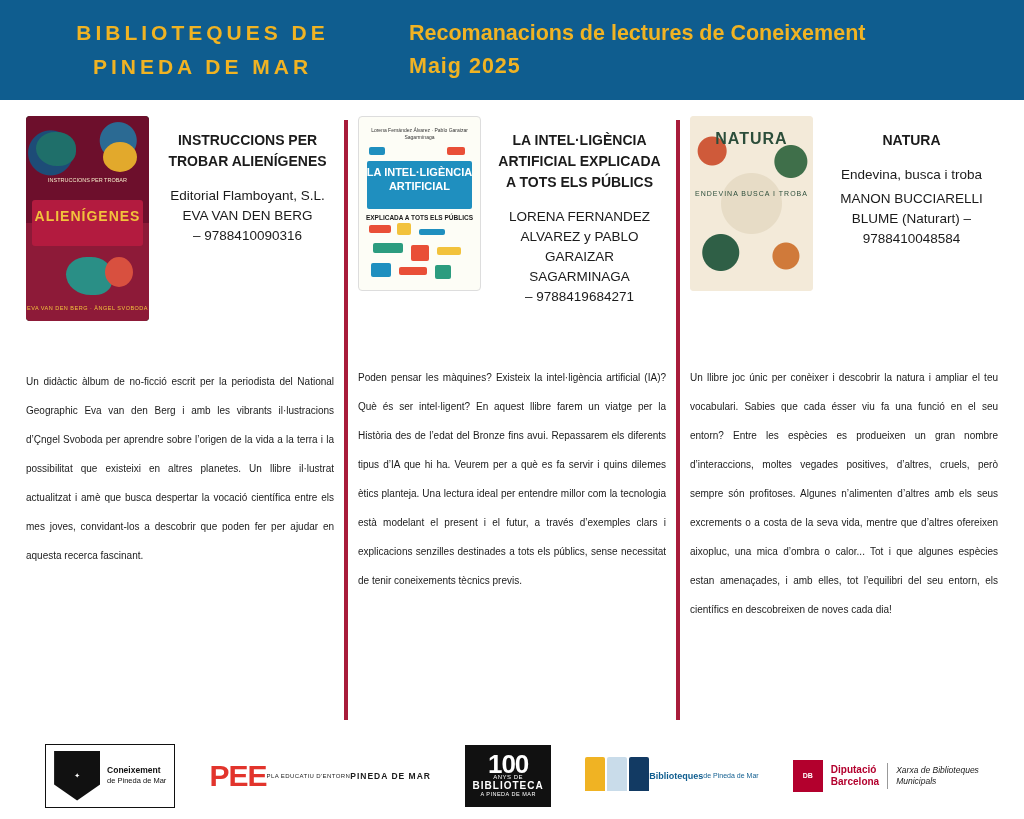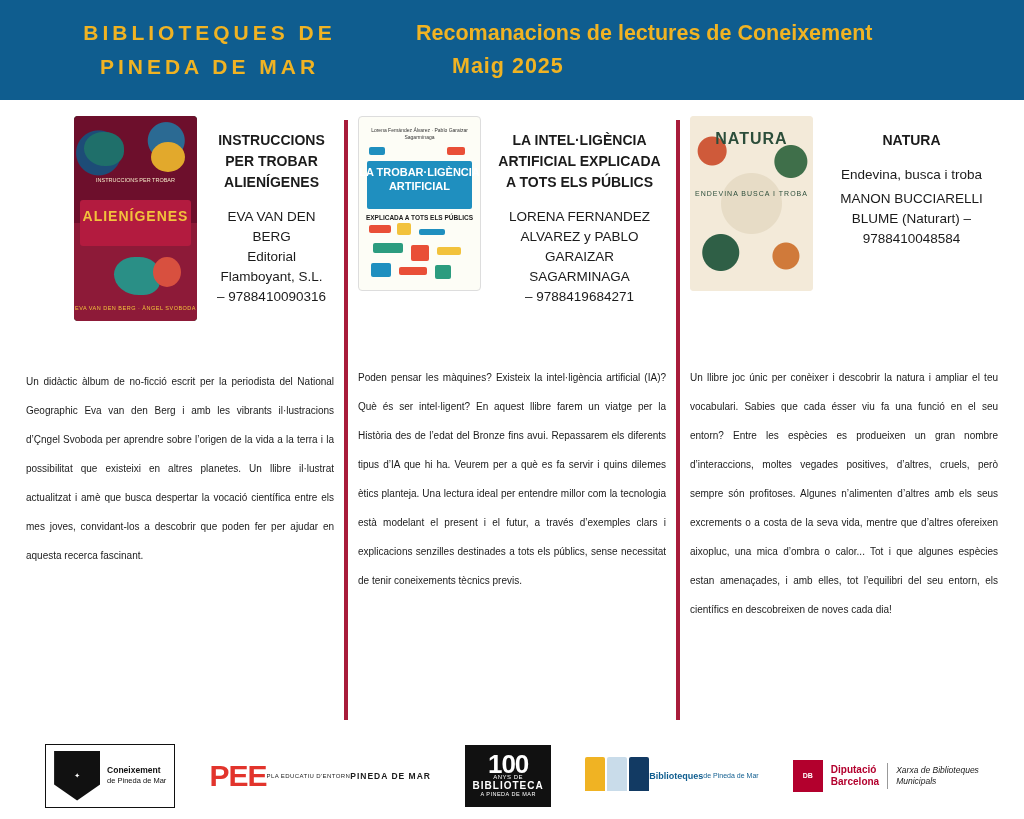--- a/index.html
+++ b/index.html
@@ -11,42 +11,42 @@
     color:#1b1b1b;
     overflow:hidden;
   }
 
   
   .header {
     height:100px;
     background:#0f5d8f;
     display:flex;
     align-items:center;
-    padding:0 19px;
+    padding:0 12px;
   }
   .brand {
     width:375px;
     color:#f0b323;
     font-weight:bold;
     font-size:21px;
     letter-spacing:4px;
     line-height:34px;
     text-align:center;
     padding-left:6px;
   }
   .brand .l2 { display:block; }
   .header-title {
     flex:1;
     color:#f0b323;
     font-weight:bold;
     font-size:21.5px;
     line-height:33px;
     padding-left:22px;
   }
-  .header-title .sub { display:block; letter-spacing:1px;margin-left:36px; }
+  .header-title .sub { display:block; letter-spacing:1px; }
 
   
   .main {
     display:flex;
     padding:16px 16px 0 16px;
     height:632px;
   }
   .col {
     width:333px;
     padding:0 10px;
@@ -99,21 +99,21 @@
   .desc {
     font-size:10px;
     line-height:29px;
     text-align:justify;
     margin-top:22px;
   }
   .col1 .desc { margin-top:26px; }
 
   
   
-  .cv1 { background:#14532d;margin-left:48px; }
+  .cv1 { background:#14532d; }
   .cv1 .sky { position:absolute; inset:0; background:
       radial-gradient(circle at 20% 18%, #1d4c77 0 22px, transparent 23px),
       radial-gradient(circle at 75% 12%, #2b6a93 0 18px, transparent 19px),
       linear-gradient(#6d0f2c 0 52%, #8d1a38 52% 100%);
   }
   .cv1 .band {
     position:absolute; left:6px; right:6px; top:84px; height:46px;
     background:#b31b3f; border-radius:3px;
   }
   .cv1 .ttl {
@@ -260,22 +260,22 @@
           <div class="blob2"></div>
         <div class="blob3"></div>
           <div class="blob4"></div>
         <div class="band"></div>
         <div class="tiny">INSTRUCCIONS PER TROBAR</div>
         <div class="ttl">ALIENÍGENES</div>
         <div class="foot">EVA VAN DEN BERG  ·  ÀNGEL SVOBODA</div>
       </div>
       <div class="meta">
         <div class="title">INSTRUCCIONS PER TROBAR ALIENÍGENES</div>
+        <div class="author">Editorial Flamboyant, S.L.</div>
         <div class="author">EVA VAN DEN BERG</div>
-        <div class="author">Editorial Flamboyant, S.L.</div>
         <div class="author">– 9788410090316</div>
       </div>
     </div>
     <div class="desc">Un didàctic àlbum de no-ficció escrit per la periodista del National Geographic Eva van den Berg i amb les vibrants il·lustracions d’Çngel Svoboda per aprendre sobre l’origen de la vida a la terra i la possibilitat que existeixi en altres planetes. Un llibre il·lustrat actualitzat i amè que busca despertar la vocació científica entre els mes joves, convidant-los a descobrir que poden fer per ajudar en aquesta recerca fascinant.</div>
   </div>
 
   <div class="divider"></div>
 
   <div class="col col2">
     <div class="book-top">
@@ -286,21 +286,21 @@
         <div class="dot" style="left:14px;top:126px;width:30px;height:10px;background:#2c9c7f;"></div>
         <div class="dot" style="left:52px;top:128px;width:18px;height:16px;background:#e94f37;"></div>
         <div class="dot" style="left:78px;top:130px;width:24px;height:8px;background:#f2c23c;"></div>
         <div class="dot" style="left:12px;top:146px;width:20px;height:14px;background:#1f8fbf;"></div>
         <div class="dot" style="left:40px;top:150px;width:28px;height:8px;background:#e94f37;"></div>
         <div class="dot" style="left:76px;top:148px;width:16px;height:14px;background:#2c9c7f;"></div>
         <div class="dot" style="left:88px;top:30px;width:18px;height:8px;background:#e94f37;"></div>
         <div class="dot" style="left:10px;top:30px;width:16px;height:8px;background:#1f8fbf;"></div>
         <div class="c2auth">Lorena Fernández Álvarez · Pablo Garaizar Sagarmínaga</div>
         <div class="c2band"></div>
-        <div class="c2t">LA TROBAR·LIGÈNCIA ARTIFICIAL</div>
+        <div class="c2t">LA INTEL·LIGÈNCIA ARTIFICIAL</div>
         <div class="c2s">EXPLICADA A TOTS ELS PÚBLICS</div>
       </div>
       <div class="meta">
         <div class="title">LA INTEL·LIGÈNCIA ARTIFICIAL EXPLICADA A TOTS ELS PÚBLICS</div>
         <div class="author">LORENA FERNANDEZ ALVAREZ y PABLO GARAIZAR SAGARMINAGA</div>
         <div class="author">– 9788419684271</div>
       </div>
     </div>
     <div class="desc">Poden pensar les màquines? Existeix la intel·ligència artificial (IA)? Què és ser intel·ligent? En aquest llibre farem un viatge per la Història des de l’edat del Bronze fins avui. Repassarem els diferents tipus d’IA que hi ha. Veurem per a què es fa servir i quins dilemes ètics planteja. Una lectura ideal per entendre millor com la tecnologia està modelant el present i el futur, a través d’exemples clars i explicacions senzilles destinades a tots els públics, sense necessitat de tenir coneixements tècnics previs.</div>
   </div>

